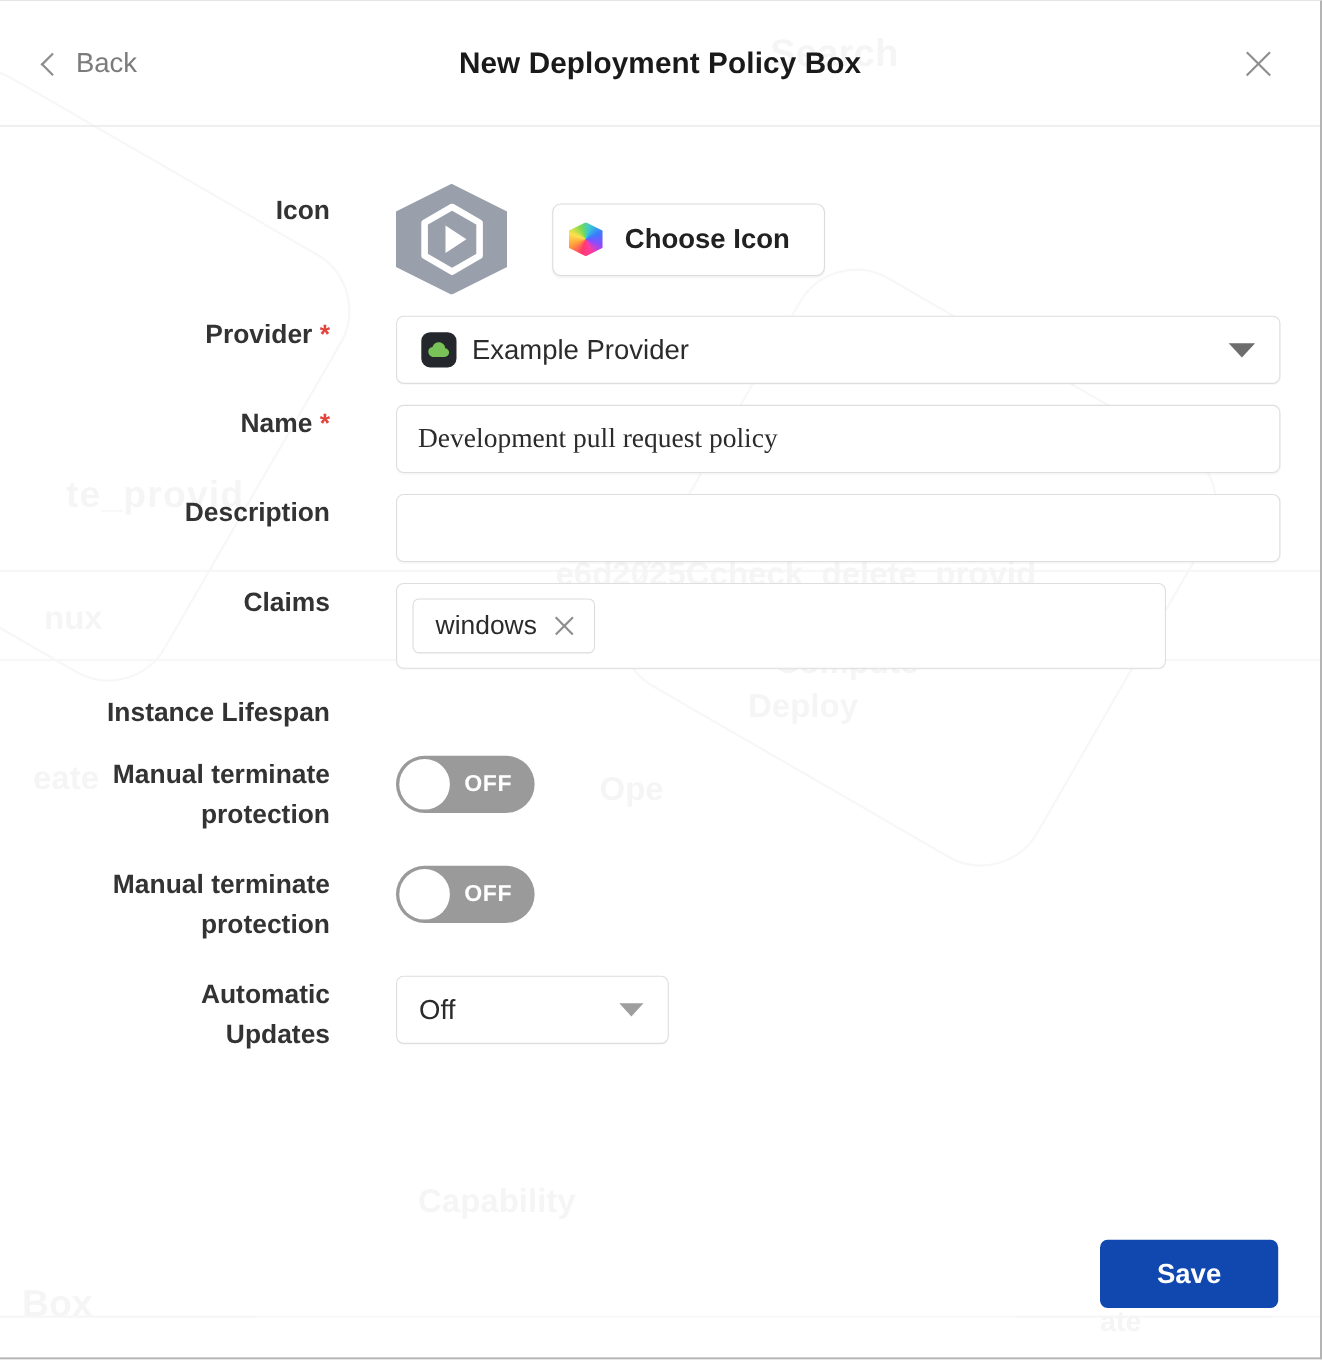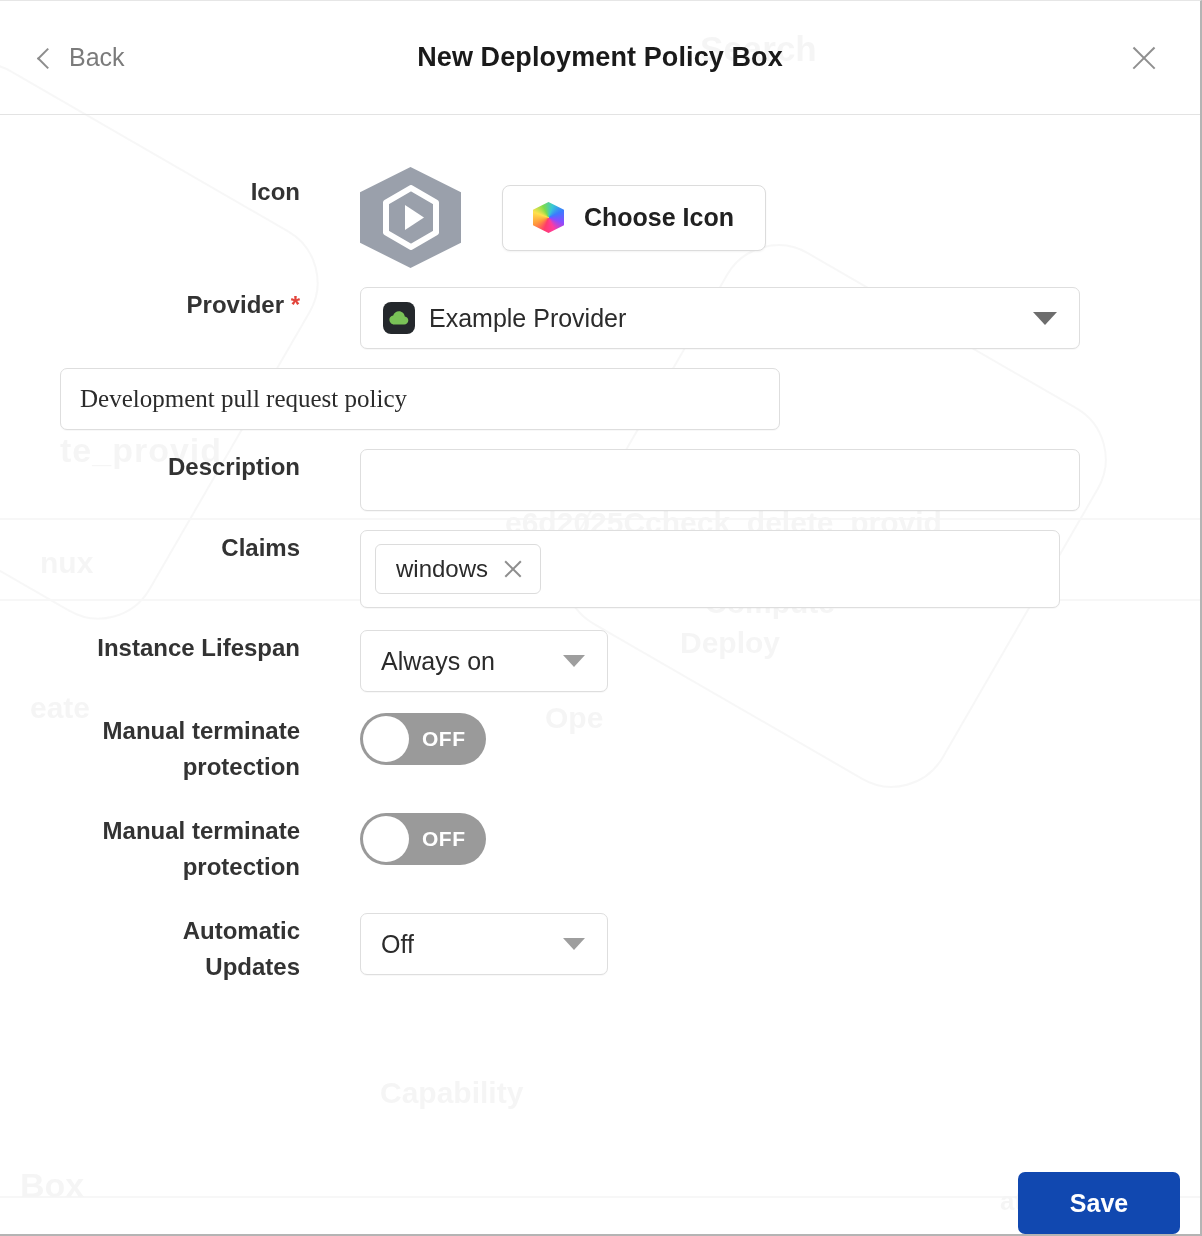--- a/index.html
+++ b/index.html
@@ -152,21 +152,21 @@
     border-radius: 8px;
   }
   .hex-inner {
     position: absolute;
     left: 22px; top: 18px;
     width: 58px; height: 65px;
   }
   .choose-btn {
     display: flex; align-items: center; gap: 20px;
     height: 66px;
-    padding: 0 31px 0 30px;
+    padding: 0 31px 0 14px;
     border: 1px solid #dcdcdc;
     border-radius: 8px;
     background: #fff;
     box-shadow: 0 1px 2px rgba(0,0,0,.05);
     cursor: pointer;
     font-family: inherit;
   }
   .choose-btn .txt { font-size: 25px; font-weight: 700; color: #212121; }
   .rainbow-hex {
     width: 31px; height: 31px;
@@ -181,21 +181,21 @@
     height: 62px;
     border: 1px solid #dedede;
     border-radius: 7px;
     background: #fff;
     display: flex;
     align-items: center;
     font-size: 25px;
     color: #2b2b2b;
     box-shadow: 0 1px 1px rgba(0,0,0,.03);
   }
-  .wide { width: 720px; }
+  .wide { width: 804px; }
   .narrow { width: 248px; }
   .ctrl .val { padding-left: 20px; }
   .ctrl input {
     border: none; outline: none; background: transparent;
     font-family: Liberation Serif, serif; font-size: 25px; color: #2b2b2b;
     padding-left: 19px; width: 100%; height: 100%;
   }
   .caret {
     margin-left: auto;
     margin-right: 22px;
@@ -290,23 +290,23 @@
 
   .label-2line { line-height: 36px; }
 
   
   .footer {
     position: absolute;
     left: 0; right: 0; bottom: 0;
     height: 152px;
     z-index: 2;
     display: flex;
-    align-items: flex-end;
+    align-items: center;
     justify-content: flex-end;
-    padding-right: 20px;
+    padding-right: 38px;
   }
   .save-btn {
     width: 162px; height: 62px;
     background: #1148b0;
     color: #fff;
     border: none;
     border-radius: 7px;
     font-family: inherit;
     font-size: 25px;
     font-weight: 700;
@@ -378,20 +378,24 @@
               <path d="M5.2 14.5h9.9c2.4 0 4.2-1.8 4.2-4 0-2-1.5-3.7-3.5-4-.3-3-2.8-5.3-5.9-5.3-2.7 0-5 1.8-5.7 4.3C1.8 5.9 0.4 7.5 0.4 9.5c0 2.8 2.1 5 4.8 5z" fill="#79c257"></path>
             </svg>
           </span>
           <span class="val" style="padding-left:0">Example Provider</span>
           <span class="caret"></span>
         </div>
       </div>
     </div>
 
     <div class="row row-name">
+      <div class="label">
+        <span>Name</span>
+        <span class="req">*</span>
+      </div>
       <div class="field">
         <div class="ctrl wide">
           <input type="text" value="Development pull request policy" style="">
         </div>
       </div>
     </div>
 
     <div class="row row-desc">
       <div class="label">Description</div>
       <div class="field">
@@ -408,26 +412,20 @@
           <span class="chip">
             <span>windows</span>
             <span class="chip-x"></span>
           </span>
         </div>
       </div>
     </div>
 
     <div class="row row-lifespan">
       <div class="label">Instance Lifespan</div>
-      <div class="field">
-        <div class="ctrl narrow">
-          <span class="val">Always on</span>
-          <span class="caret light"></span>
-        </div>
-      </div>
     </div>
 
     <div class="row row-shutdown">
       <div class="label label-2line">
         <div>Manual terminate</div>
         <div>protection</div>
       </div>
       <div class="field">
         <div class="toggle">
           <span class="knob"></span>

